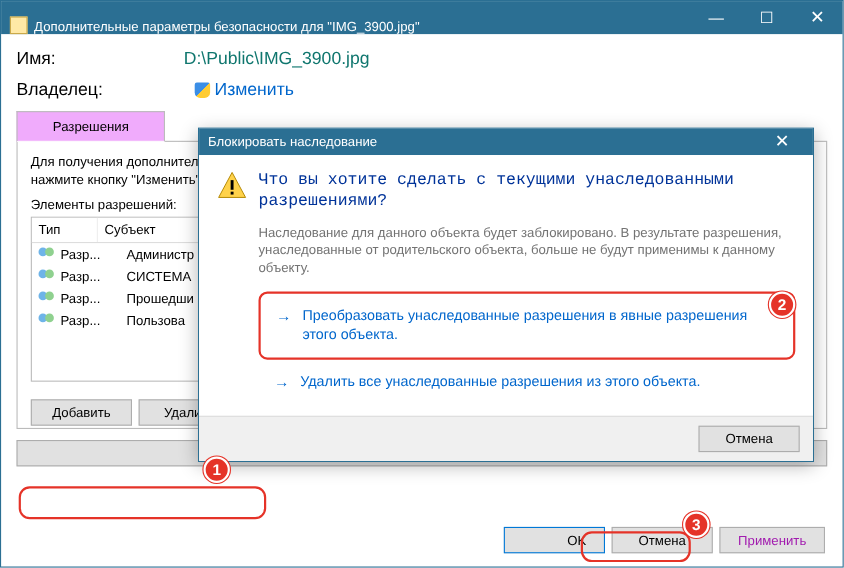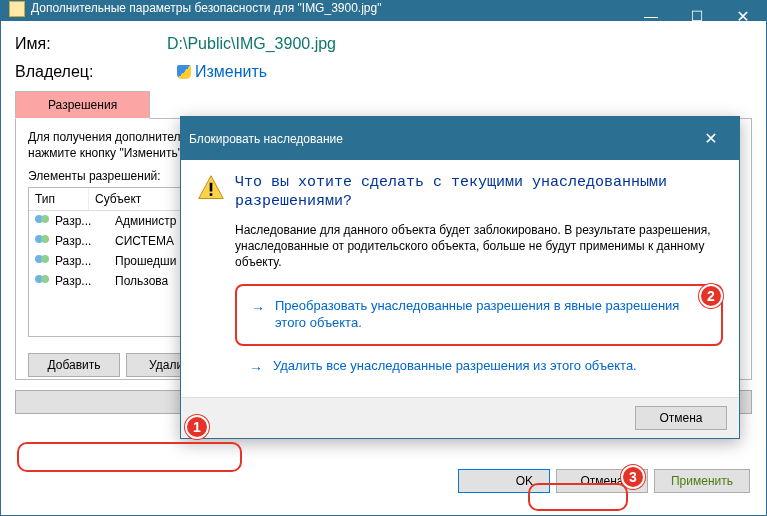--- a/index.html
+++ b/index.html
@@ -1,68 +1,68 @@
 <!DOCTYPE html>
 <html><head>
 <meta charset="utf-8">
 <style>
 * { box-sizing: border-box; margin: 0; padding: 0; font-family: "Segoe UI", Tahoma, sans-serif; }
 body { background: #fff; width: 767px; height: 516px; overflow: hidden; position: relative; font-size: 12px; }
 
 .win { width: 767px; height: 516px; border: 1px solid #2b6f93; background: #fff; position: relative; }
-.titlebar { background: #2b6f93; color: #fff; height: 20px; display: flex; align-items: flex-start; padding-left: 8px; font-size: 12px; }
+.titlebar { background: #2b6f93; color: #fff; height: 30px; display: flex; align-items: flex-end; padding-left: 8px; font-size: 12px; }
 .titlebar .tb-icon { width: 16px; height: 16px; background: #ffe9a6; border: 1px solid #caa94a; margin-right: 6px; }
 .titlebar .tb-title { flex: 1; }
 .titlebar .tb-btn { width: 46px; height: 30px; display: flex; align-items: center; justify-content: center; color: #fff; font-size: 14px; }
 .titlebar .tb-btn.close { font-size: 16px; }
 
 .content { position: relative; padding: 14px 14px 10px 14px; height: calc(100% - 30px); }
 
 .row { display: flex; margin-bottom: 10px; align-items: center; font-size: 16px; }
 .row .lbl { width: 152px; color: #000; }
 .row .val { color: #0f766e; }
 .shield { display: inline-block; width: 14px; height: 14px; background: linear-gradient(135deg,#3b8ee6 50%,#ffcc33 50%); border-radius: 2px 2px 5px 5px; vertical-align: middle; margin: 0 4px 0 10px; }
 .linkish { color: #0066cc; }
 
 .tabs { margin-top: 6px; }
-.tab { display: inline-block; padding: 6px 32px; border: 1px solid #bbb; border-bottom: 1px solid #fff; font-size: 12px; position: relative; z-index: 2; background: #fca5a5; }
+.tab { display: inline-block; padding: 6px 32px; border: 1px solid #bbb; border-bottom: 1px solid #fff; font-size: 12px; position: relative; z-index: 2; background: #f0abfc; }
 .tab-body-border { border: 1px solid #bbb; margin-top: -1px; padding: 10px 12px 10px 12px; height: 262px; position: relative; }
 
 .expl { font-size: 12px; line-height: 1.35; margin-bottom: 8px; }
 .sublbl { font-size: 12px; margin-bottom: 4px; }
 
 .perm-table { border: 1px solid #bbb; background: #fff; margin-top: 2px; height: 150px; }
 .perm-head { display: flex; background: #fff; border-bottom: 1px solid #ddd; font-size: 12px; }
 .perm-head > div { padding: 4px 6px; border-right: 1px solid #eee; }
 .perm-rows .prow { display: flex; padding: 3px 6px; align-items: center; font-size: 12px; }
 .uicon { width: 16px; height: 12px; margin-right: 4px; position: relative; }
 .uicon::before, .uicon::after { content: ""; position: absolute; width: 8px; height: 8px; border-radius: 50%; background: #6eb4e8; top: 0; }
 .uicon::before { left: 0; }
 .uicon::after { left: 6px; background: #8fd18f; }
 
 .col-type { width: 60px; }
 .col-subj { flex: 1; }
 
 .btn-row { margin-top: 16px; display: flex; gap: 6px; }
 .btn { border: 1px solid #adadad; background: #e1e1e1; padding: 4px 16px; font-size: 12px; min-width: 92px; text-align: center; cursor: default; }
 .btn.wide { min-width: 160px; }
-.btn.disabled { color: #4d7c0f; }
+.btn.disabled { color: #a21caf; }
 
 .bottom-btns { position: absolute; right: 16px; bottom: 12px; display: flex; gap: 6px; }
 
 .dialog { position: absolute; left: 180px; top: 116px; width: 560px; border: 1px solid #2b6f93; background: #fff; box-shadow: 0 4px 16px rgba(0,0,0,.3); z-index: 10; }
-.dialog .dlg-title { background: #2b6f93; color: #fff; height: 43px; display: flex; align-items: center; padding: 0 8px; font-size: 12px; }
+.dialog .dlg-title { background: #2b6f93; color: #fff; height: 24px; display: flex; align-items: center; padding: 0 8px; font-size: 12px; }
 .dialog .dlg-title span { flex: 1; }
 .dialog .dlg-close { width: 40px; height: 28px; display: flex; align-items: center; justify-content: center; font-size: 16px; }
 .dialog .dlg-body { background: #fff; padding: 14px 16px 10px 16px; }
 .dlg-head { display: flex; gap: 10px; margin-bottom: 10px; }
 .warn-icon { width: 28px; height: 28px; flex: none; }
 .warn-icon svg { width: 28px; height: 28px; }
 .dlg-question { color: #003399; font-size: 15px; line-height: 1.25; font-family: Liberation Mono, monospace; }
-.dlg-text { font-size: 12px; color: #000000; margin-left: 38px; margin-bottom: 14px; line-height: 1.35; }
+.dlg-text { font-size: 12px; color: #737373; margin-left: 38px; margin-bottom: 14px; line-height: 1.35; }
 .option { margin-left: 38px; display: flex; gap: 10px; padding: 12px 14px; cursor: default; }
 .option .arrow { color: #0066cc; font-size: 14px; flex: none; }
 .option .opt-text { color: #0066cc; font-size: 13px; line-height: 1.3; }
 .opt-highlight { border: 2px solid #e53328; border-radius: 8px; position: relative; }
 .dlg-footer { background: #f0f0f0; border-top: 1px solid #ddd; padding: 8px 12px; text-align: right; }
 
 .badge { position: absolute; width: 24px; height: 24px; border-radius: 50%; background: #e53328; color: #fff; font-weight: bold; display: flex; align-items: center; justify-content: center; font-size: 14px; border: 2px solid #fff; box-shadow: 0 0 0 1px #e53328; z-index: 20; }
 
 .ring { position: absolute; border: 2px solid #e53328; border-radius: 10px; z-index: 15; pointer-events: none; }
 </style>

